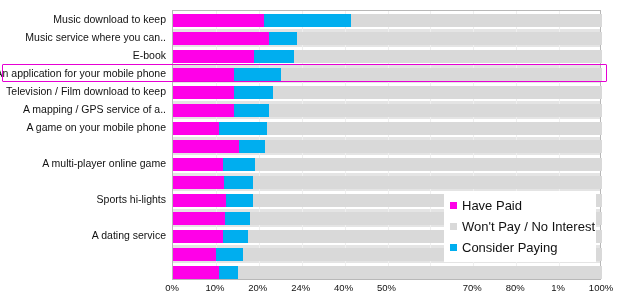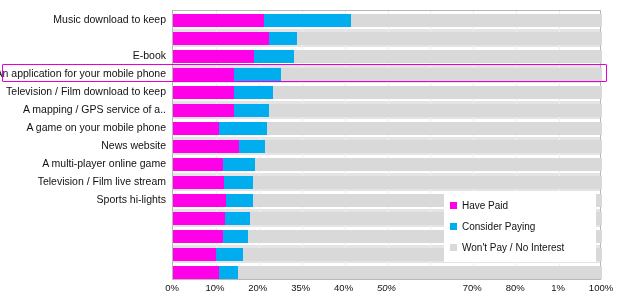--- a/index.html
+++ b/index.html
@@ -43,45 +43,45 @@
     transform:translateX(-50%);white-space:nowrap;
   }
 
   
   #legend{
     position:absolute;left:444px;top:183px;width:152px;
     background:#ffffff;padding:4px 4px 4px 6px;box-sizing:border-box;
   }
   .legend-item{display:flex;align-items:center;height:21px;}
   .legend-swatch{width:7px;height:7px;margin-right:5px;flex:0 0 auto;}
-  .legend-text{font-size:10px;white-space:nowrap;color:#111;}
+  .legend-text{font-size:13px;white-space:nowrap;color:#111;}
 
   
   #highlight-box{
     position:absolute;left:2px;top:57px;width:605px;height:21px;
     border:1.8px solid #e600d4;box-sizing:border-box;
     pointer-events:none;border-radius:1px;
   }
 </style>
 </head>
 <body>
 
 <div id="chart-root">
 
   <div id="label-column">
       <div class="cat-label" style="top: 2px;">Music download to keep</div>
+      <div class="cat-label" style="top: 20px;">Music service where you can..</div>
       <div class="cat-label" style="top: 38px;">E-book</div>
       <div class="cat-label" style="top: 56px;">An application for your mobile phone</div>
       <div class="cat-label" style="top: 92px;">A mapping / GPS service of a..</div>
       <div class="cat-label" style="top: 74px;">Television  / Film download to keep</div>
       <div class="cat-label" style="top: 110px;">A game on your mobile phone</div>
-      <div class="cat-label" style="top: 128px;">News website</div>
       <div class="cat-label" style="top: 146px;">A multi-player online game</div>
-      <div class="cat-label" style="top: 164px;">Television  / Film live stream</div>
       <div class="cat-label" style="top: 182px; text-align: center;">Sports hi-lights</div>
+      <div class="cat-label" style="top: 218px;">A dating service</div>
     </div>
 
   <div id="plot-frame">
     <div id="band-layer">
         <div class="row-band" style="top: 18px; height: 18px;"></div>
         <div class="row-band" style="top: 54px; height: 18px;"></div>
         <div class="row-band" style="top: 90px; height: 18px;"></div>
         <div class="row-band" style="top: 126px; height: 18px;"></div>
         <div class="row-band" style="top: 162px; height: 18px;"></div>
         <div class="row-band" style="top: 198px; height: 18px;"></div>
@@ -174,40 +174,40 @@
           <div class="seg seg-consider" style="left: 45.903px; width: 18.876px; background: rgb(0, 174, 239);"></div>
           <div class="seg seg-wont" style="left: 64.779px; width: 364.221px; background: rgb(217, 217, 217);"></div>
         </div>
       </div>
   </div>
 
   <div id="x-axis">
       <div class="tick-label" style="left: 0px;">0%</div>
       <div class="tick-label" style="left: 42.9px;">10%</div>
       <div class="tick-label" style="left: 85.8px;">20%</div>
-      <div class="tick-label" style="left: 128.7px;">35%</div>
+      <div class="tick-label" style="left: 128.7px;">24%</div>
       <div class="tick-label" style="left: 171.6px;">40%</div>
-      <div class="tick-label" style="left: 214.5px; font-style: italic;">50%</div>
+      <div class="tick-label" style="left: 214.5px;">50%</div>
       <div class="tick-label" style="left: 257.4px; margin-top: 37px;">60%</div>
       <div class="tick-label" style="left: 300.3px;">70%</div>
       <div class="tick-label" style="left: 343.2px;">80%</div>
       <div class="tick-label" style="left: 386.1px;">1%</div>
       <div class="tick-label" style="left: 429px;">100%</div>
     </div>
 
   <div id="legend">
       <div class="legend-item">
         <span class="legend-swatch" style="background: rgb(255, 0, 232);"></span>
         <span class="legend-text">Have Paid</span>
       </div>
       <div class="legend-item">
+        <span class="legend-swatch" style="background: rgb(217, 217, 217);"></span>
+        <span class="legend-text">Won't Pay / No Interest</span>
+      </div>
+      <div class="legend-item">
         <span class="legend-swatch" style="background: rgb(0, 174, 239);"></span>
         <span class="legend-text">Consider Paying</span>
       </div>
-      <div class="legend-item">
-        <span class="legend-swatch" style="background: rgb(217, 217, 217);"></span>
-        <span class="legend-text">Won't Pay / No Interest</span>
-      </div>
     </div>
 
   <div id="highlight-box" style="top: 56px; height: 18px; border-color: rgb(230, 0, 212);"></div>
 
 </div>
 
 </body></html>

